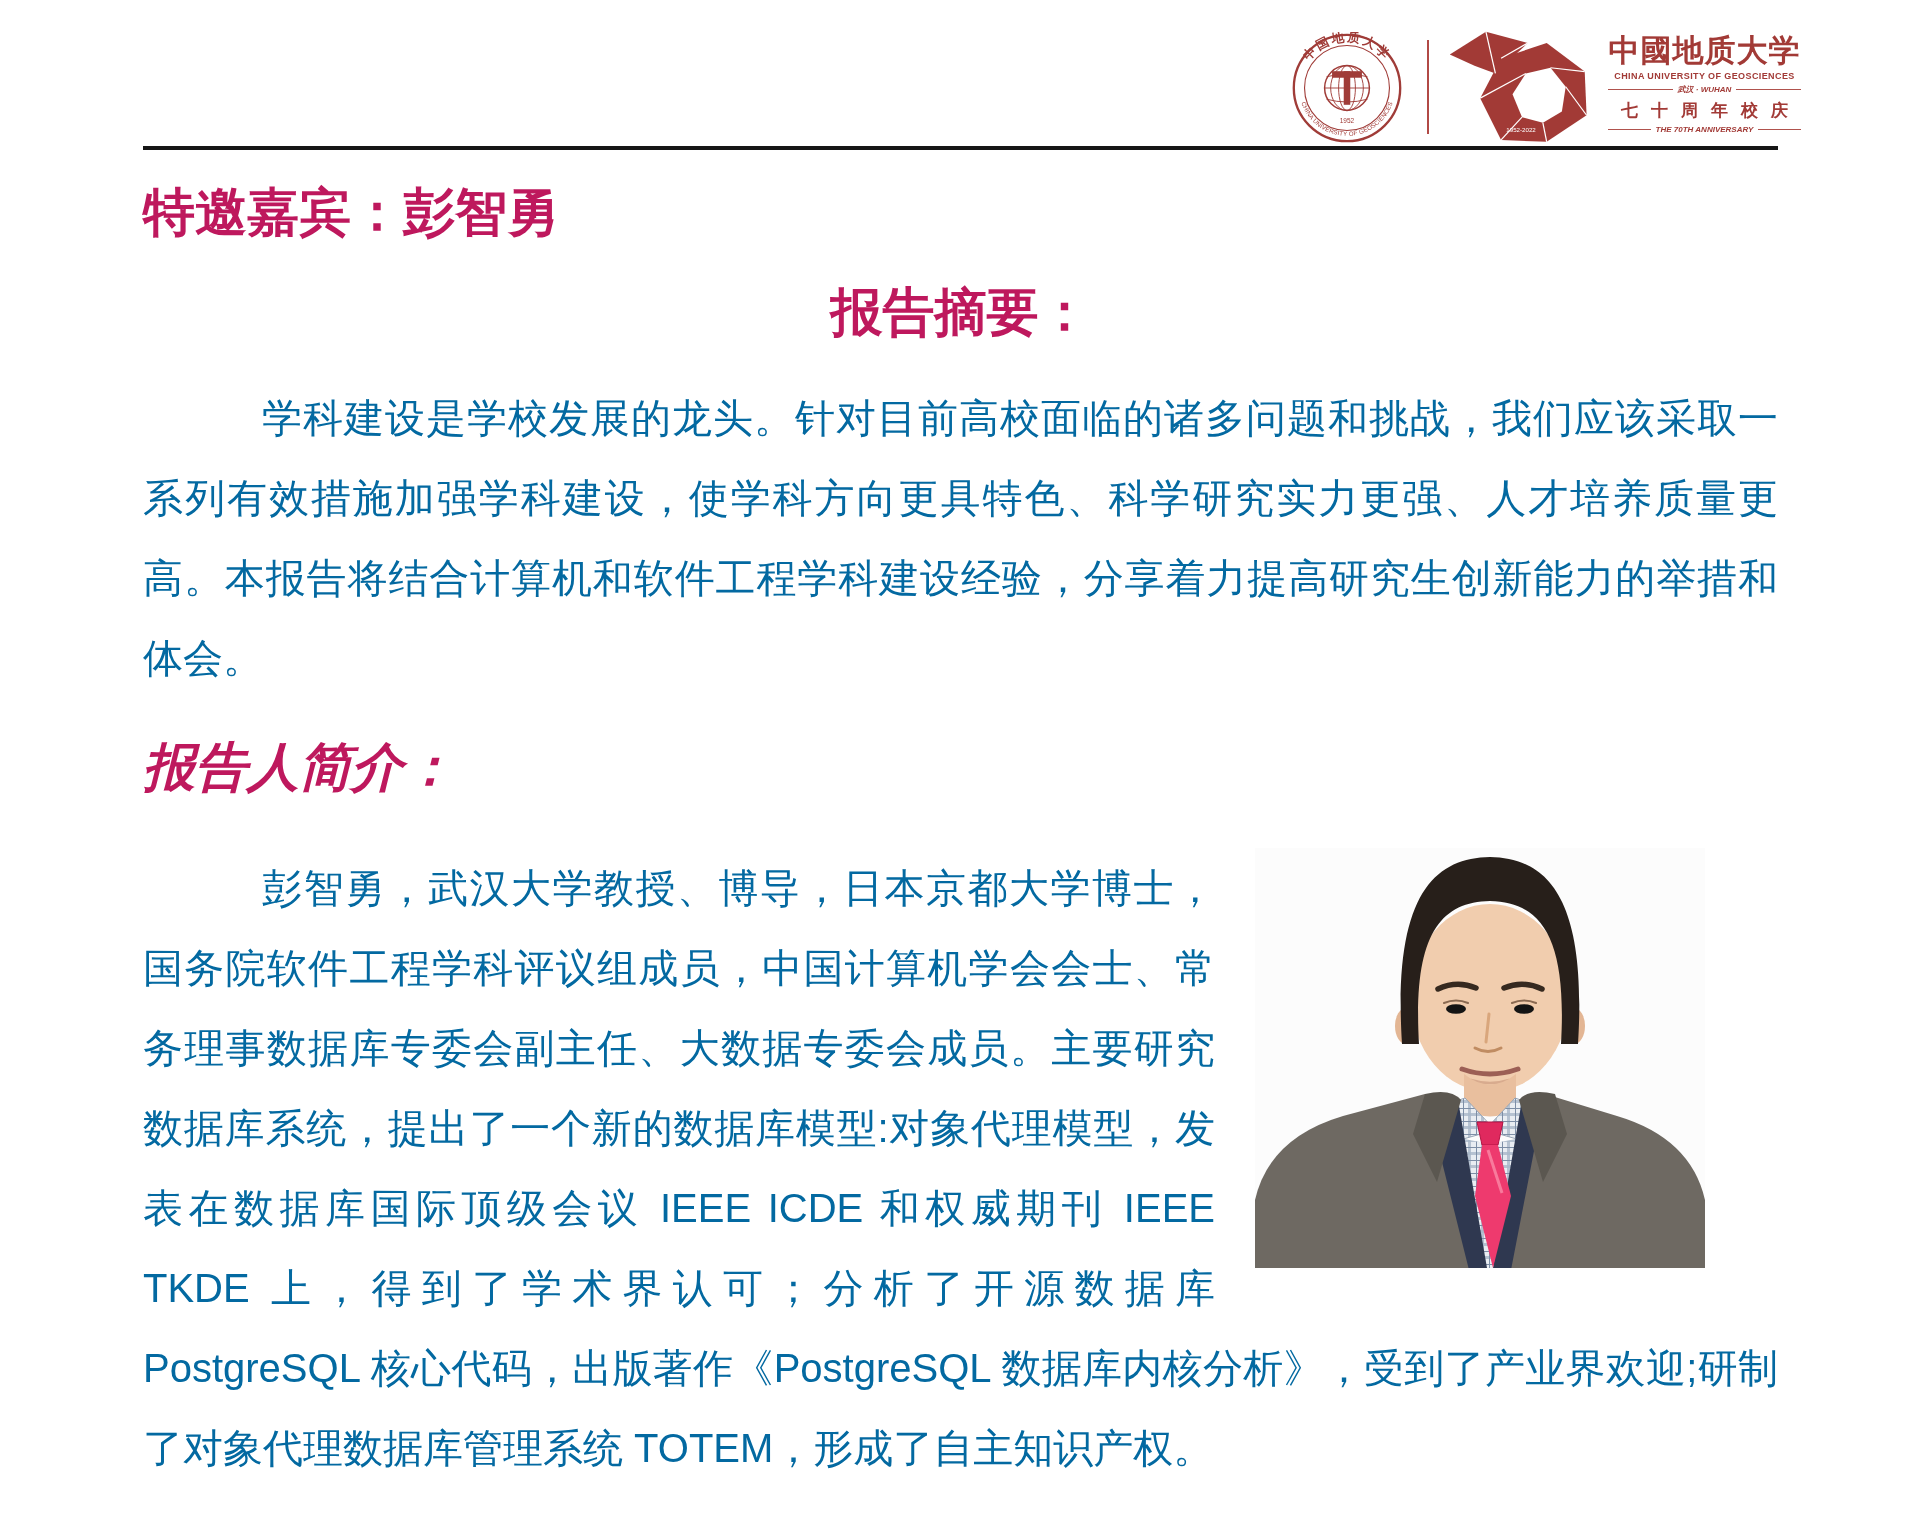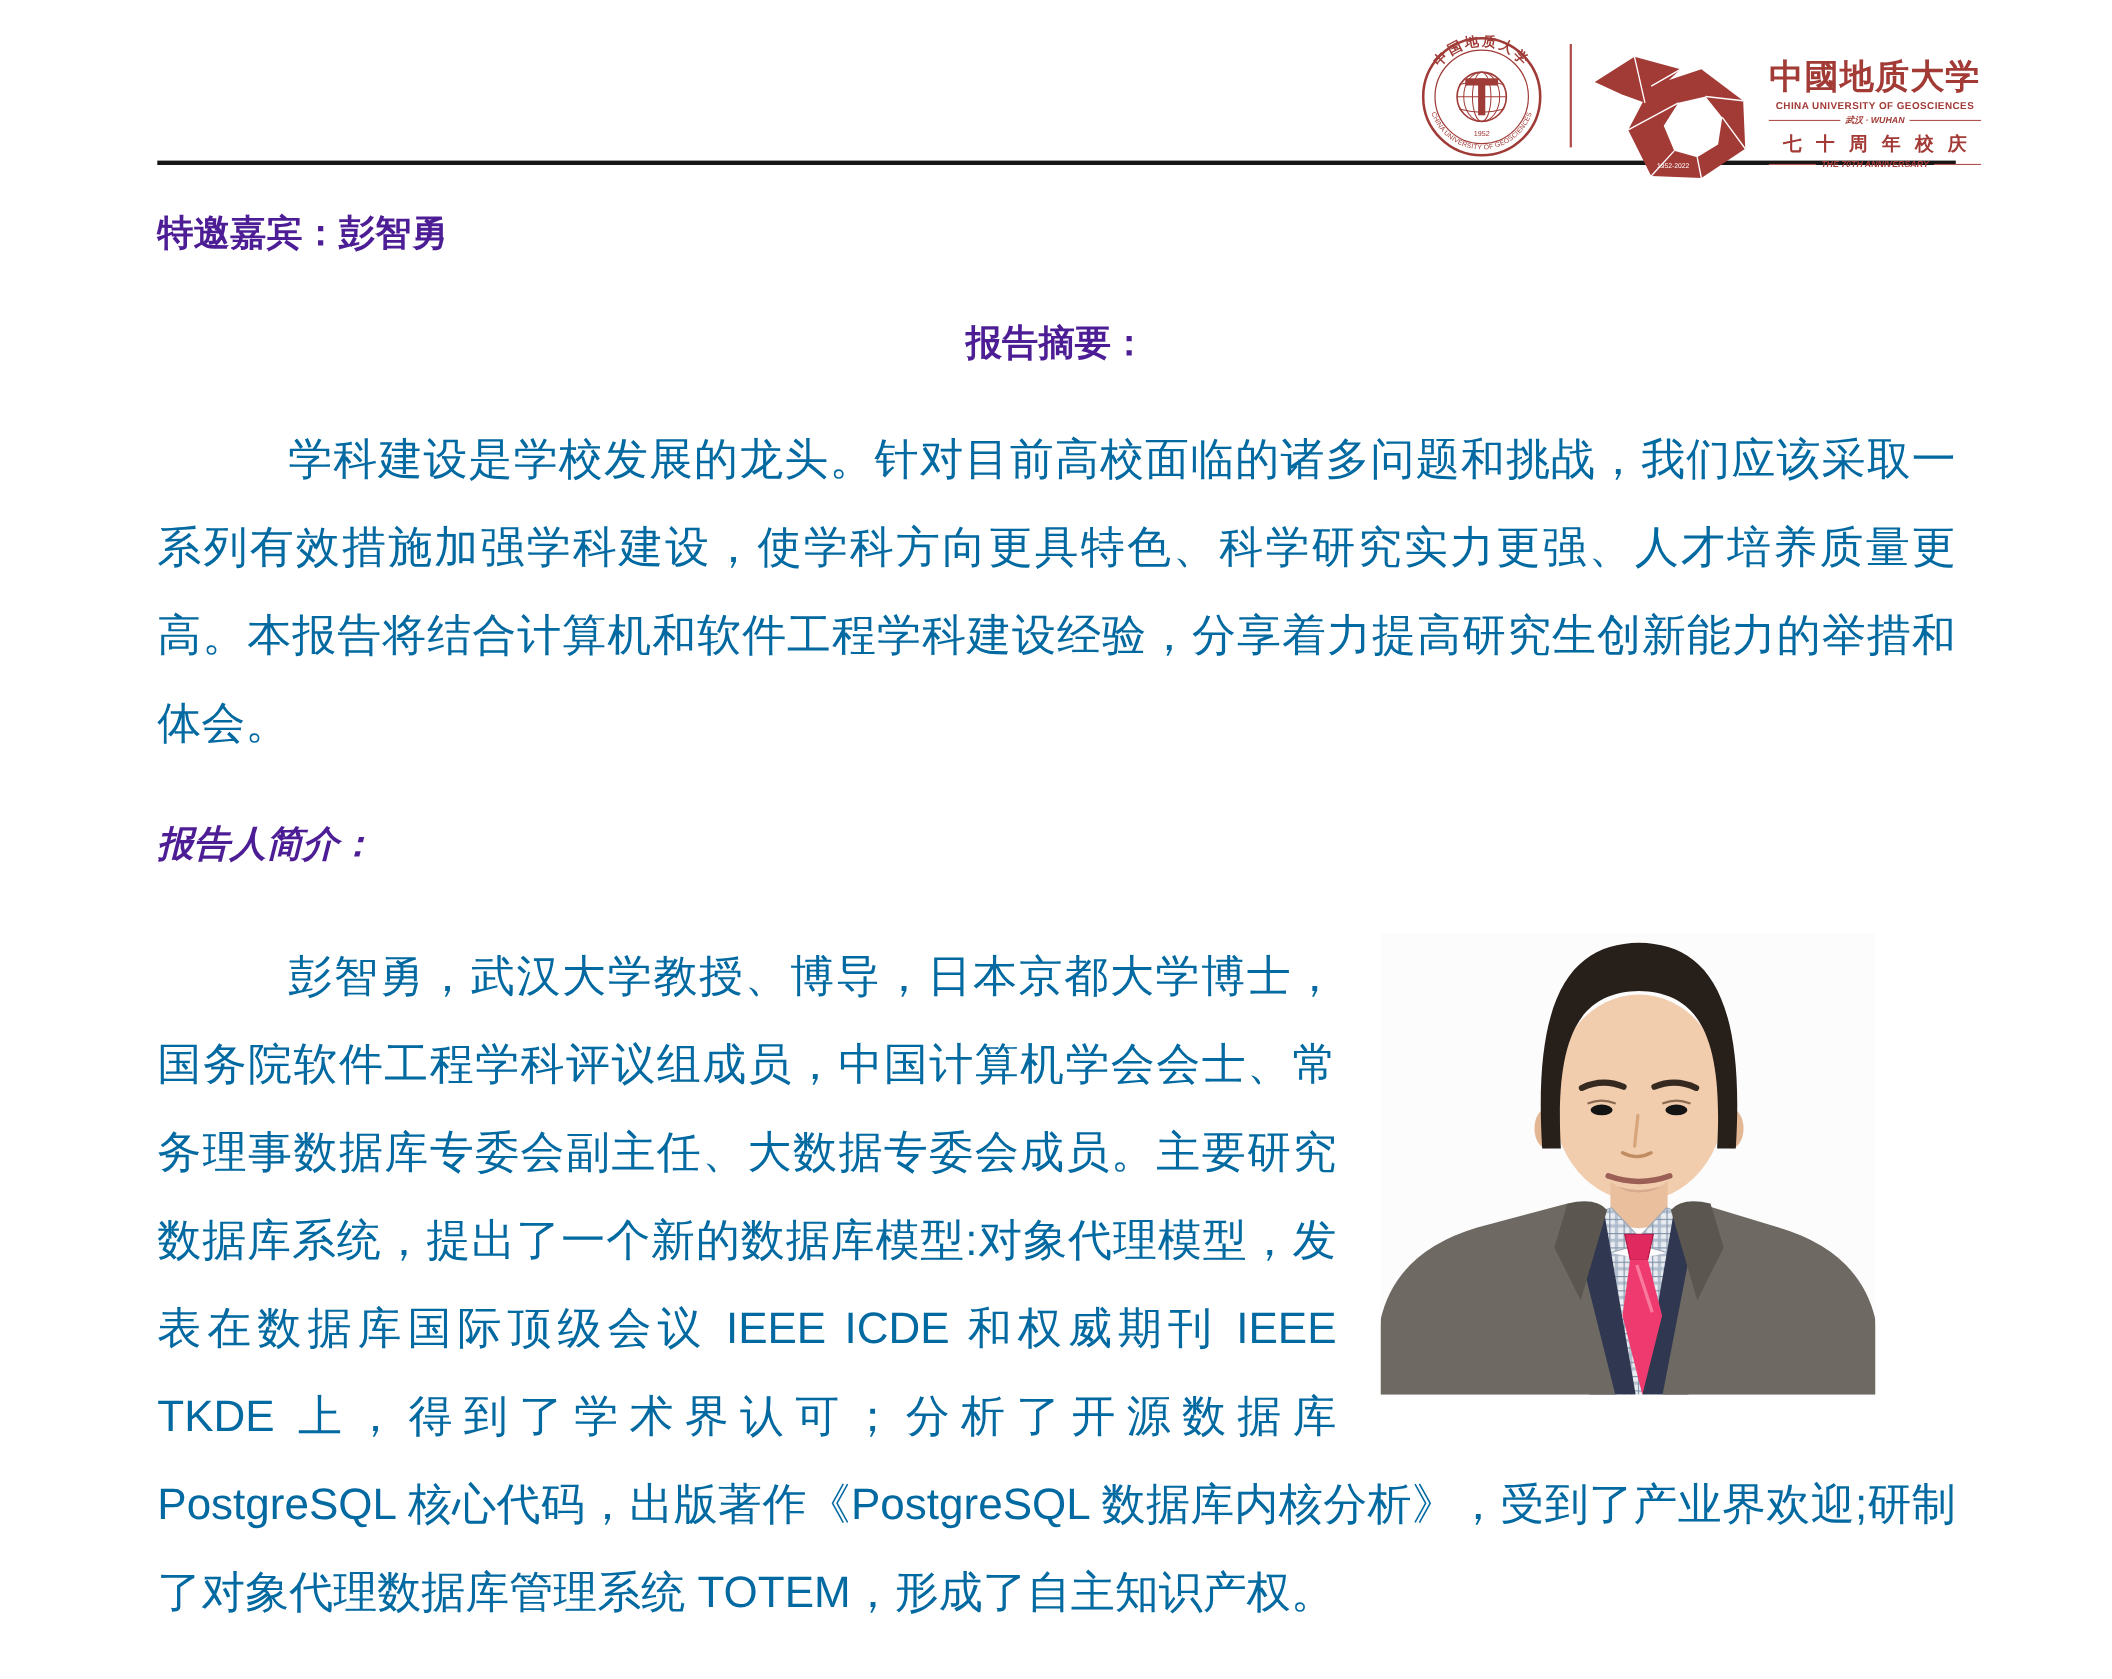--- a/index.html
+++ b/index.html
@@ -15,41 +15,41 @@
   header {
     position: relative;
     height: 150px;
     border-bottom: 4px solid #161616;
   }
   .seal-logo { position: absolute; right: 375px; top: 32px; width: 112px; height: 112px; }
   .logo-divider {
     position: absolute; right: 349px; top: 40px;
     width: 2px; height: 94px; background: #b14a46;
   }
-  .anniv { position: absolute; right: -10px; top: 40px; width: 342px; display: flex; gap: 10px; }
+  .anniv { position: absolute; right: -10px; top: 20px; width: 342px; display: flex; gap: 10px; }
   .anniv svg.seventy { width: 152px; height: 124px; flex: 0 0 auto; }
   .anniv-text { flex: 1; text-align: center; color: #a23a36; padding-top: 14px; }
   .anniv-cn {
     font-family: "DejaVu Serif", "Liberation Serif", serif;
     font-size: 31px; font-weight: bold; letter-spacing: 1px; line-height: 1.05;
     white-space: nowrap;
   }
   .anniv-en { font-size: 9px; font-weight: bold; letter-spacing: 0.4px; margin-top: 4px; white-space: nowrap; }
   .rule-row { display: flex; align-items: center; gap: 5px; margin-top: 3px; font-style: italic; }
   .rule-row .line { flex: 1; height: 1px; background: #b0524d; }
   .anniv-city { font-size: 8px; font-weight: bold; white-space: nowrap; }
   .anniv-celebration {
     font-size: 17px; font-weight: bold; letter-spacing: 13px; text-indent: 13px;
     margin-top: 4px; white-space: nowrap;
   }
   .anniv-en-line { font-size: 8px; font-weight: bold; white-space: nowrap; }
 
   
   .doc-heading {
-    font-size: 33px; font-weight: bold; line-height: 48px; color: #4c1d95;
+    font-size: 52px; font-weight: bold; line-height: 48px; color: #be185d;
   }
   .h-guest    { margin-top: 38px; }
   .h-title    { margin-top: 60px; }
   .h-abstract { margin-top: 52px; text-align: center; }
   .h-bio      { margin-top: 45px; font-style: italic; }
 
   .para {
     font-size: 40px; line-height: 80px; color: #0369a1;
     text-align: justify; text-justify: inter-character;
     text-indent: 119px;

